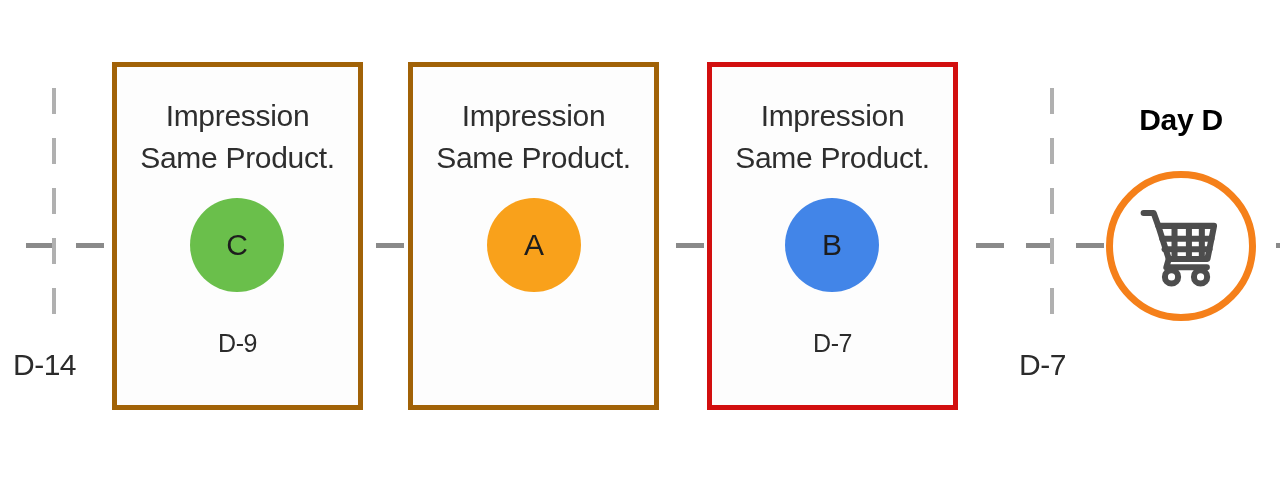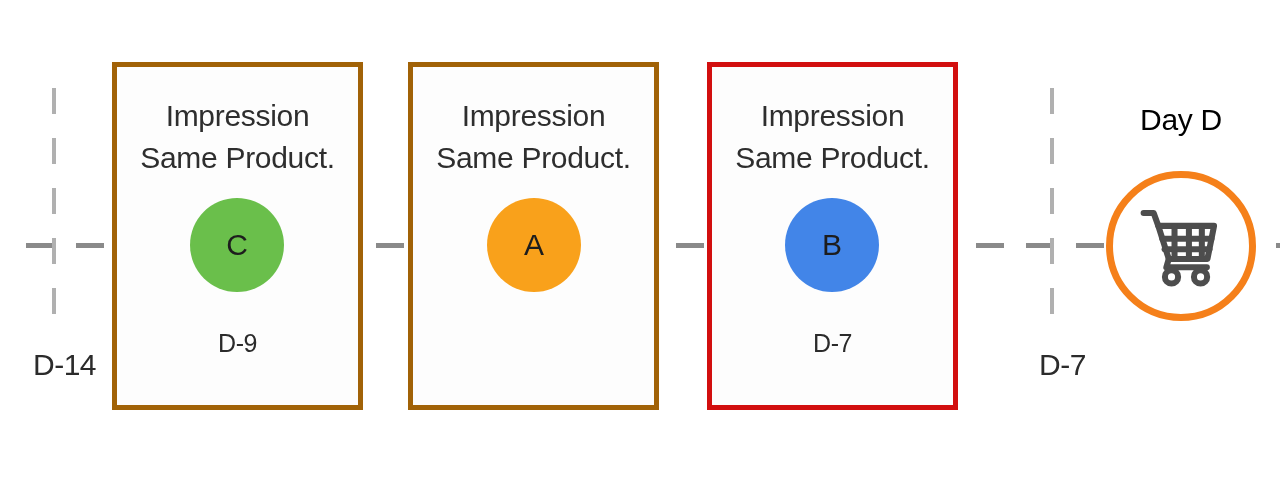--- a/index.html
+++ b/index.html
@@ -45,21 +45,20 @@
   }
   #vmarker-d14 { left: 52px; }
   #vmarker-d1  { left: 1050px; }
 
   .edge-label {
     position: absolute;
     font-size: 30px;
     color: #2b2b2b;
     letter-spacing: -0.5px;
     white-space: nowrap;
-    margin-left: 20px;
   }
   #label-d14 { left: 13px;   top: 348px; }
   #label-d1  { left: 1019px; top: 348px; }
 
   
   .impression-box {
     position: absolute;
     top: 62px;
     width: 251px;
     height: 348px;
@@ -131,21 +130,21 @@
   }
   #cart-icon { display: block; }
 
   #label-day-d {
     position: absolute;
     left: 1106px;
     top: 103px;
     width: 150px;
     text-align: center;
     font-size: 30px;
-    font-weight: normal;
+    font-weight: bold;
     color: #000000;
     letter-spacing: -0.3px;
   }
 </style>
 </head>
 <body>
 
 <div id="canvas">
 
   <div class="axis-line"></div>

